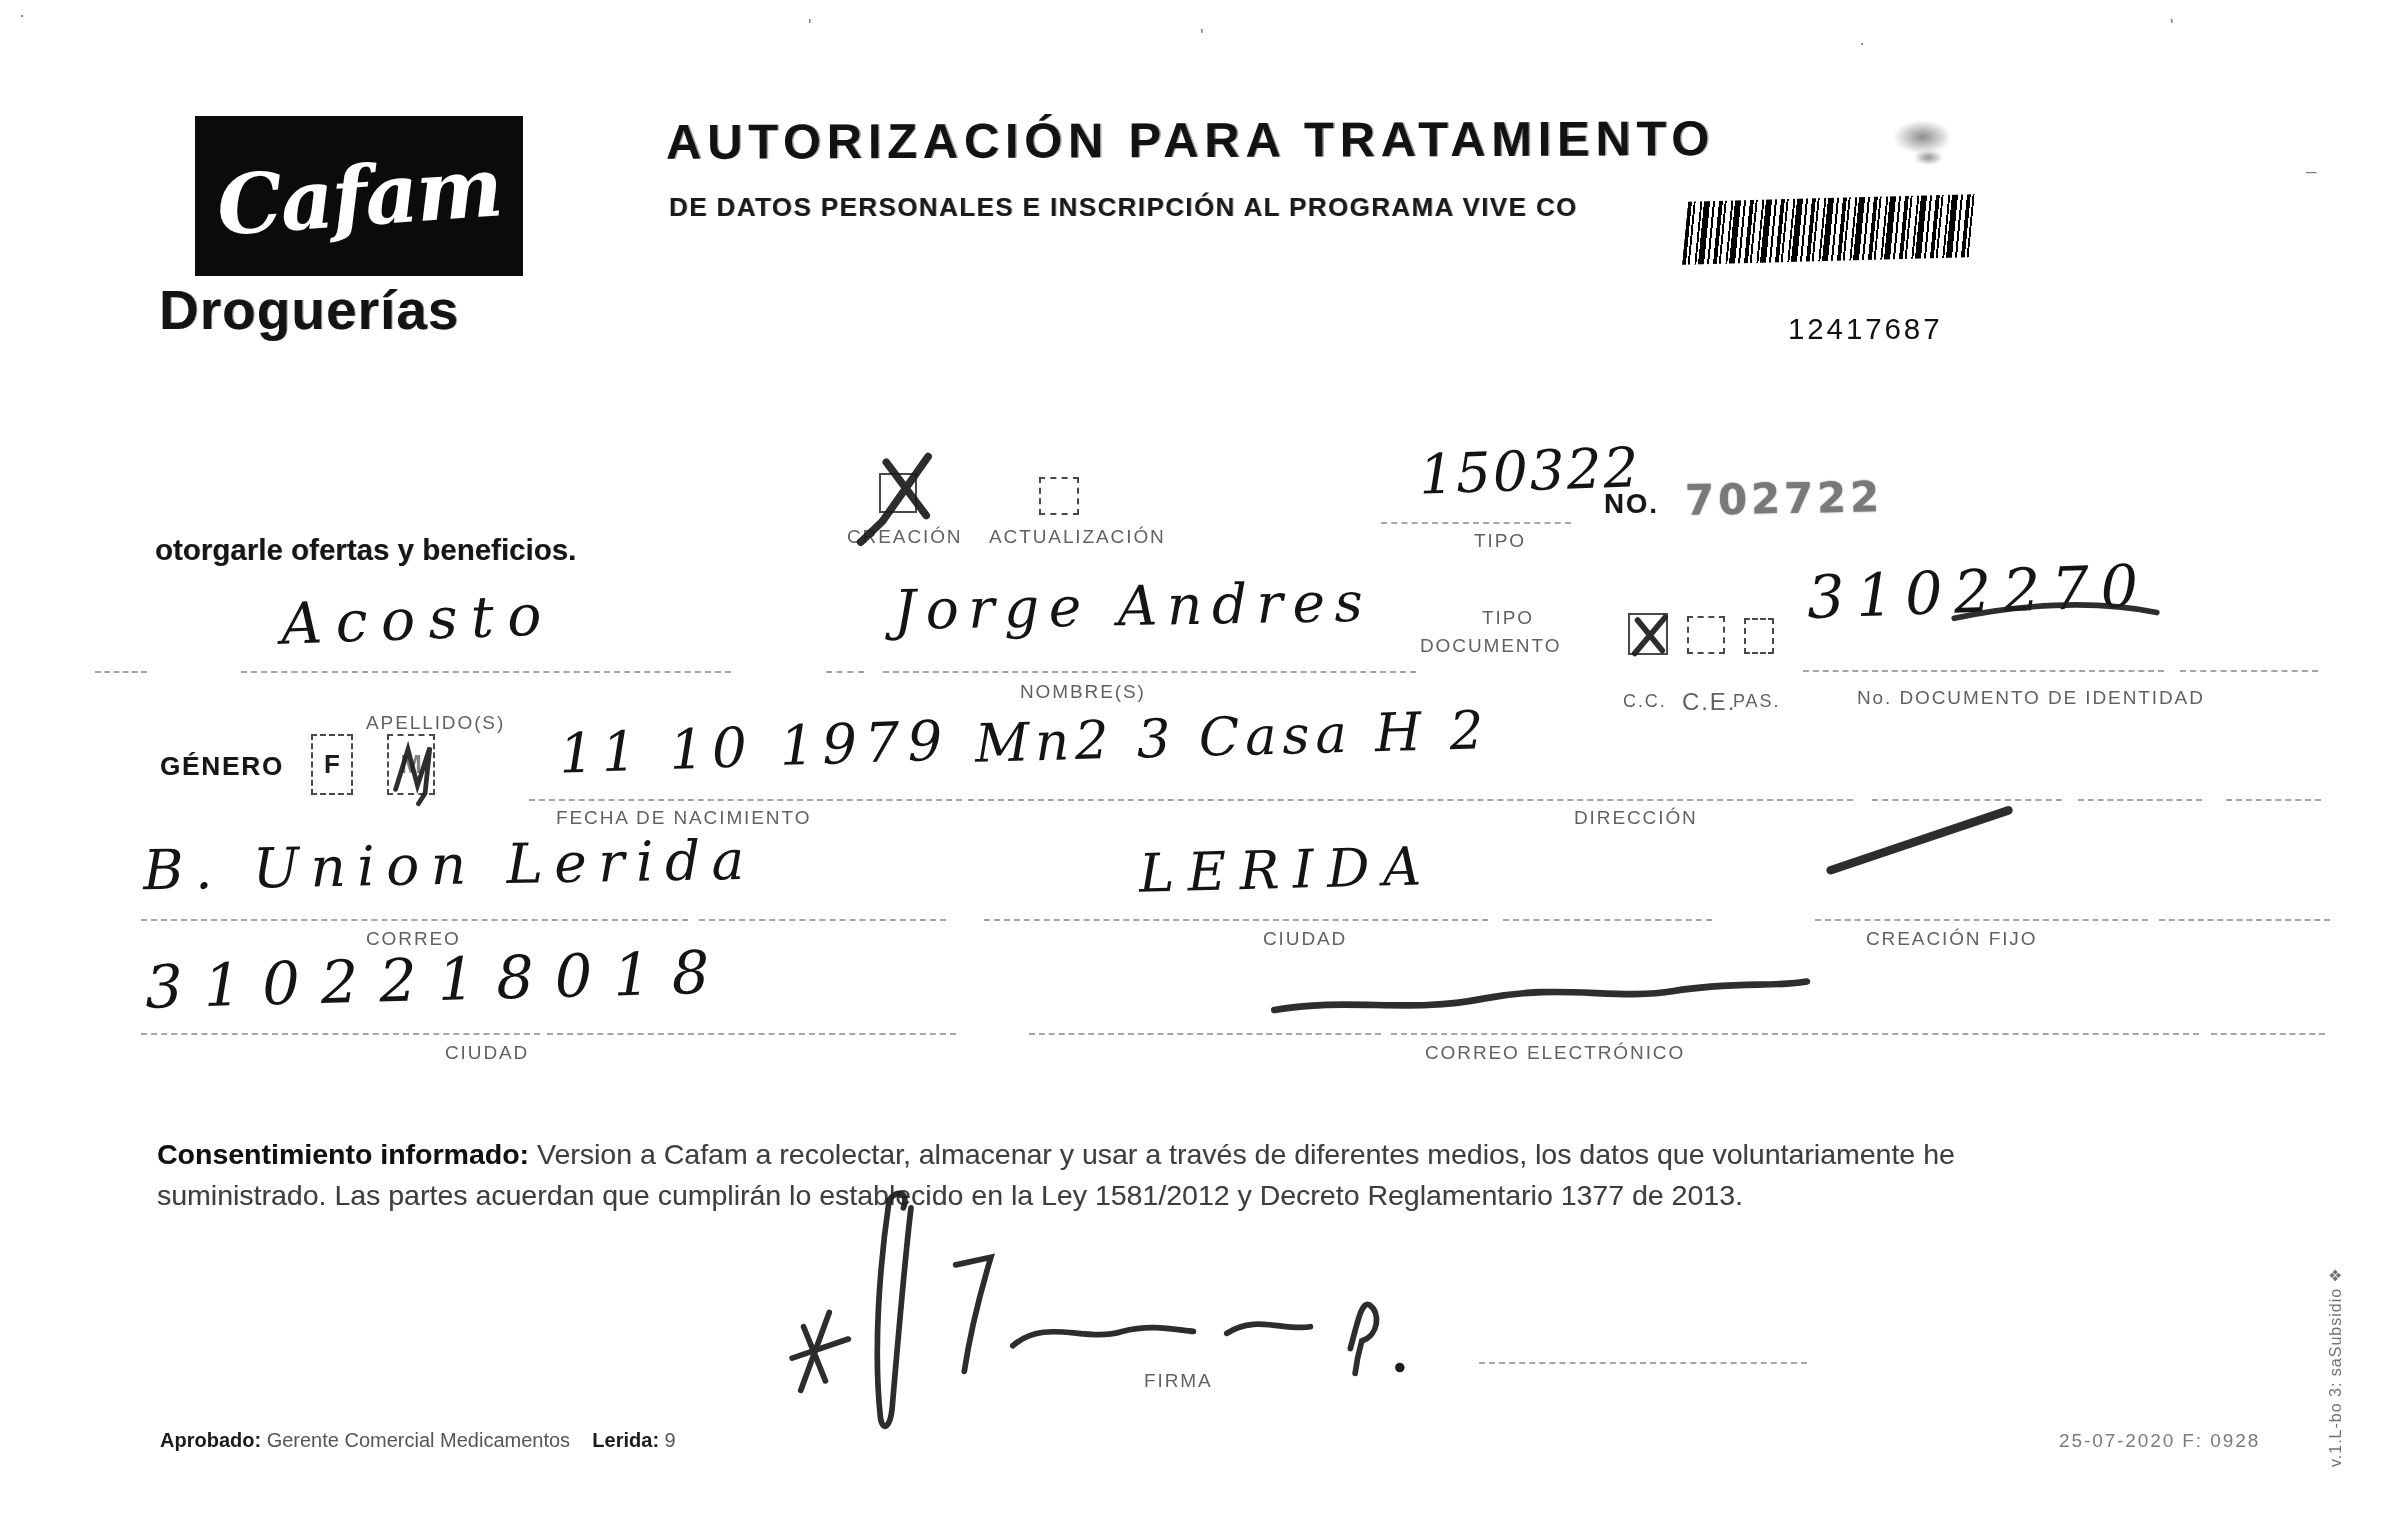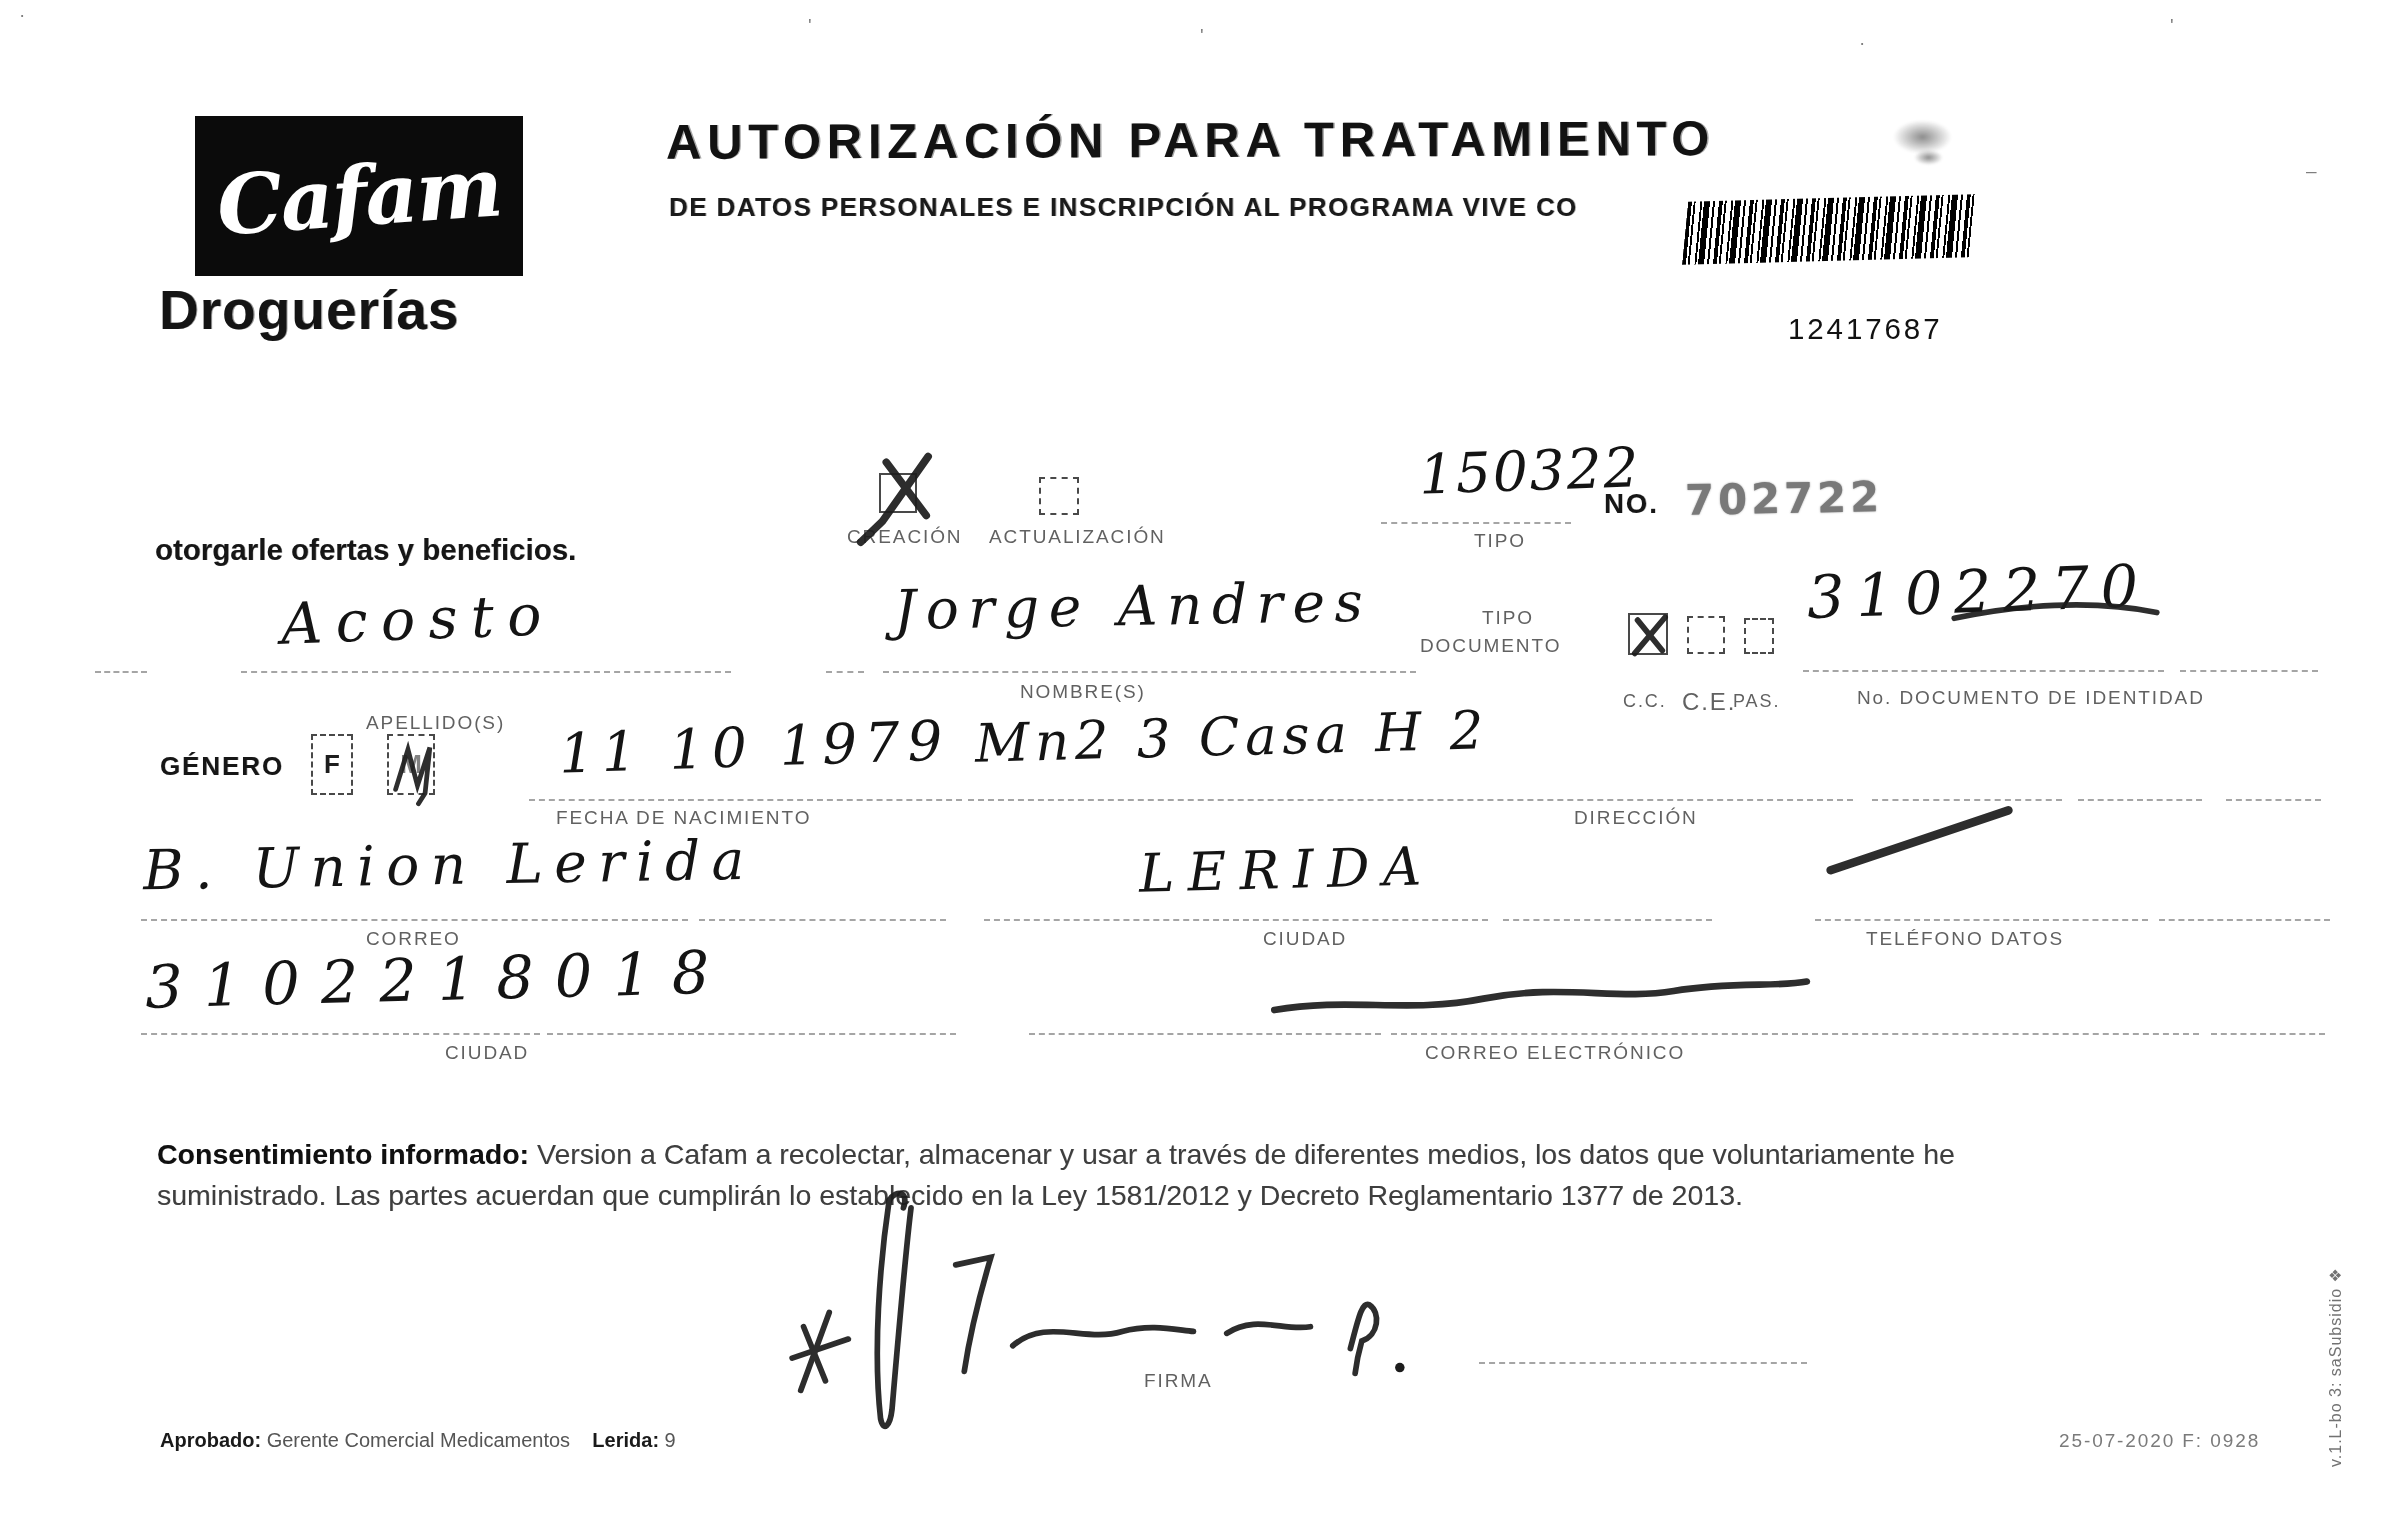--- a/index.html
+++ b/index.html
@@ -127,21 +127,21 @@
   <div class="abs fline" style="left:699px;top:919px;width:247px;"></div>
   <div class="abs lbl" style="left:366px;top:928px;">CORREO</div>
 
   <div class="abs hw" style="left:1139px;top:839px;font-size:53px;letter-spacing:13.3px;transform:rotate(-1.5deg);">LERIDA</div>
   <div class="abs fline" style="left:984px;top:919px;width:504px;"></div>
   <div class="abs fline" style="left:1503px;top:919px;width:209px;"></div>
   <div class="abs lbl" style="left:1263px;top:928px;">CIUDAD</div>
 
   <div class="abs fline" style="left:1815px;top:919px;width:333px;"></div>
   <div class="abs fline" style="left:2159px;top:919px;width:171px;"></div>
-  <div class="abs lbl" style="left:1866px;top:928px;">TELÉFONO DATOS</div>
+  <div class="abs lbl" style="left:1866px;top:928px;">CREACIÓN FIJO</div>
 
   <div class="abs hw" style="left:145px;top:945px;font-size:59px;letter-spacing:21px;transform:rotate(-1.5deg);">3102218018</div>
   <div class="abs fline" style="left:141px;top:1033px;width:399px;"></div>
   <div class="abs fline" style="left:547px;top:1033px;width:409px;"></div>
   <div class="abs lbl" style="left:445px;top:1042px;">CIUDAD</div>
 
   <div class="abs fline" style="left:1029px;top:1033px;width:352px;"></div>
   <div class="abs fline" style="left:1391px;top:1033px;width:808px;"></div>
   <div class="abs fline" style="left:2211px;top:1033px;width:114px;"></div>
   <div class="abs lbl" style="left:1425px;top:1042px;">CORREO ELECTRÓNICO</div>

